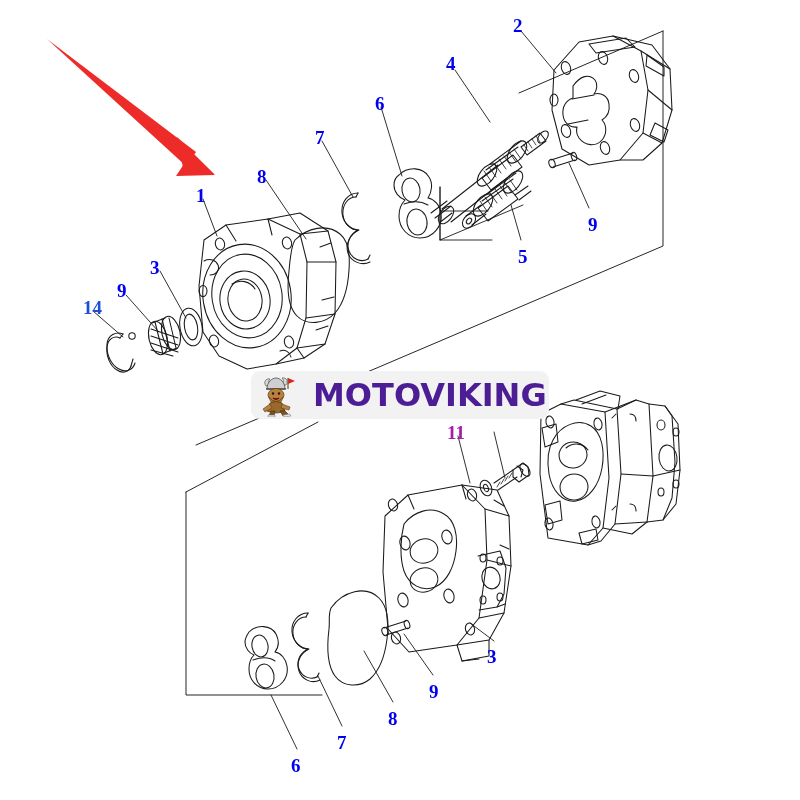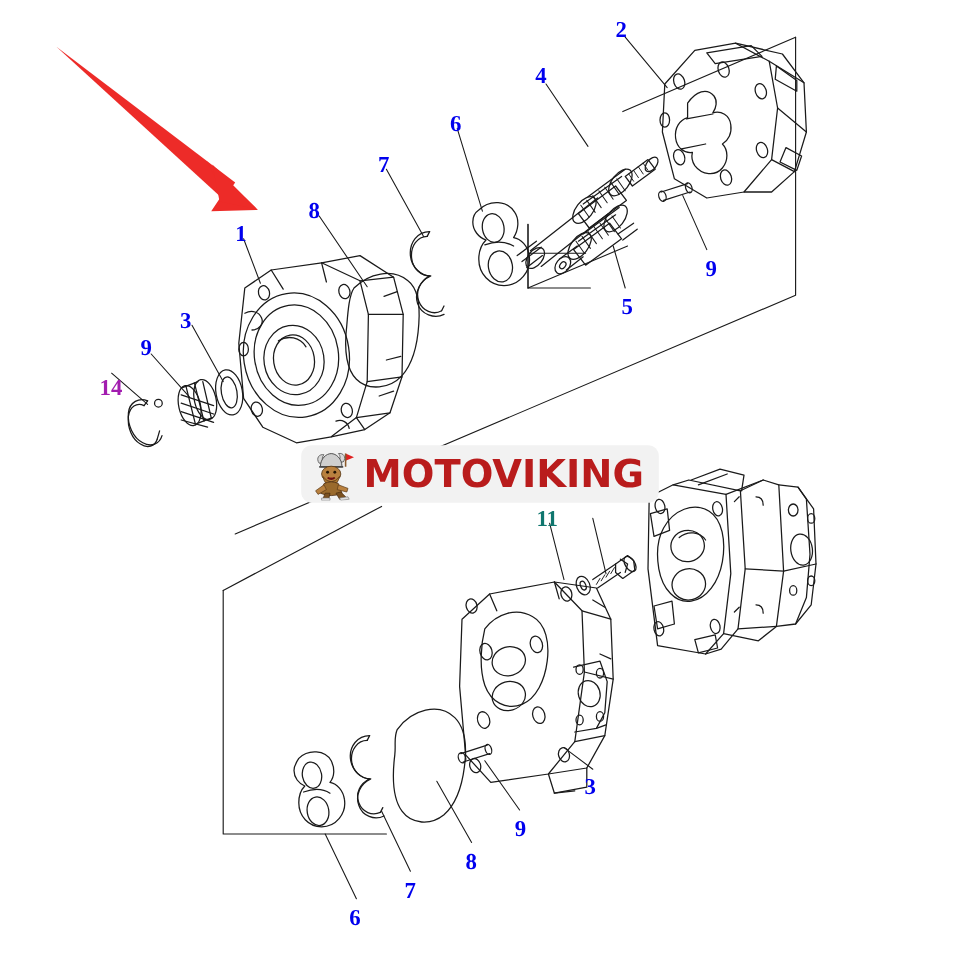--- a/index.html
+++ b/index.html
@@ -28,22 +28,22 @@
     background:#f2f2f2;
     border-radius:9px;
     display:flex;align-items:center;
     box-shadow:0 0 0 0 transparent;
   }
   #watermark .wm-text{
     font-family:"DejaVu Sans", sans-serif;
     font-weight:bold;
     font-size:32px;
     letter-spacing:0px;
-    color:#b91c1c;
-    margin-left:2px;
+    color:#4c1d95;
+    margin-left:12px;
     line-height:32px;
   }
   #wm-logo{width:44px;height:44px;margin-left:6px;flex:0 0 auto;}
 </style>
 </head>
 <body>
 
 <div id="stage">
 
   <svg class="layer" viewBox="0 0 800 800">
@@ -393,24 +393,24 @@
   <div id="callouts">
       <div class="callout" style="left: 196px; top: 186px; color: rgb(0, 0, 238);">1</div>
       <div class="callout" style="left: 513px; top: 16px; color: rgb(0, 0, 238);">2</div>
       <div class="callout" style="left: 487px; top: 647px; color: rgb(0, 0, 238);">3</div>
       <div class="callout" style="left: 446px; top: 54px; color: rgb(0, 0, 238);">4</div>
       <div class="callout" style="left: 518px; top: 247px; color: rgb(0, 0, 238);">5</div>
       <div class="callout" style="left: 375px; top: 94px; color: rgb(0, 0, 238);">6</div>
       <div class="callout" style="left: 315px; top: 128px; color: rgb(0, 0, 238);">7</div>
       <div class="callout" style="left: 257px; top: 167px; color: rgb(0, 0, 238);">8</div>
       <div class="callout" style="left: 588px; top: 215px; color: rgb(0, 0, 238);">9</div>
-      <div class="callout" style="left: 447px; top: 423px; color: #0f766e;">11</div>
+      <div class="callout" style="left: 447px; top: 423px; color: #a21caf;">11</div>
       <div class="callout" style="left: 117px; top: 281px; color: rgb(0, 0, 238);">9</div>
       <div class="callout" style="left: 150px; top: 258px; color: rgb(0, 0, 238);">3</div>
-      <div class="callout" style="left: 83px; top: 298px; color: #a21caf; margin-top: 16px;">14</div>
+      <div class="callout" style="left: 83px; top: 298px; color: #1d4ed8;">14</div>
       <div class="callout" style="left: 291px; top: 756px; color: rgb(0, 0, 238);">6</div>
       <div class="callout" style="left: 337px; top: 733px; color: rgb(0, 0, 238);">7</div>
       <div class="callout" style="left: 388px; top: 709px; color: rgb(0, 0, 238);">8</div>
       <div class="callout" style="left: 429px; top: 682px; color: rgb(0, 0, 238);">9</div>
     </div>
 
   <div id="watermark">
     <svg id="wm-logo" viewBox="0 0 44 44">
 
       <path d="M31,5 L38,8 L31,11 Z" fill="#e02020"></path>

